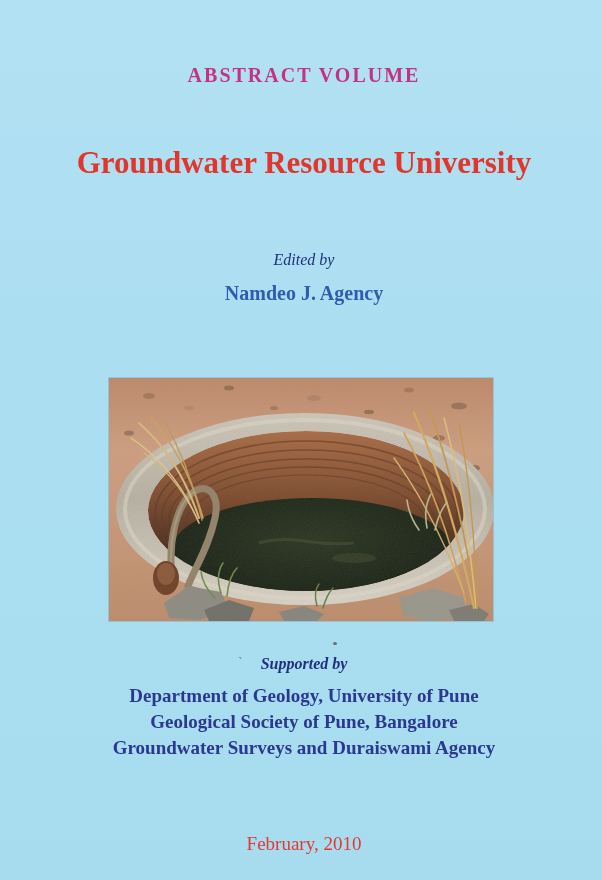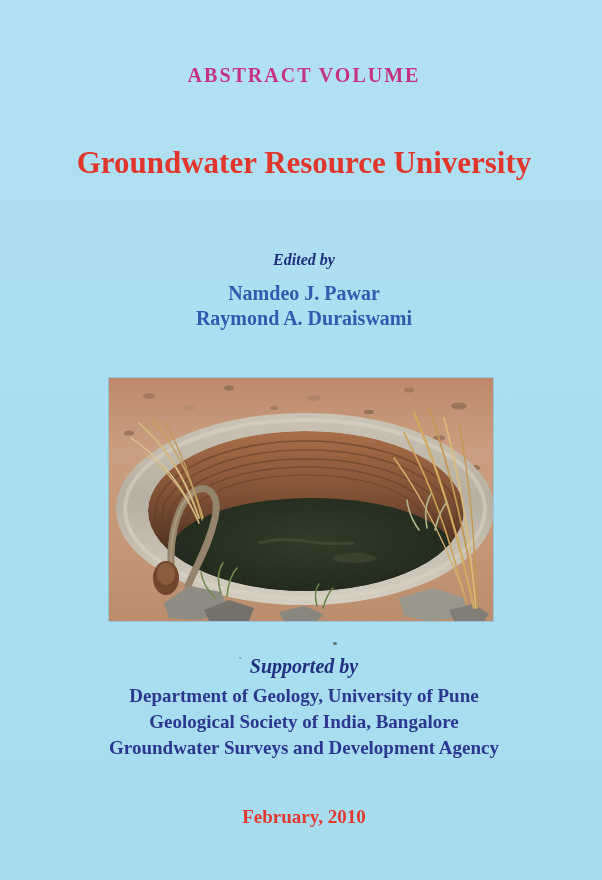--- a/index.html
+++ b/index.html
@@ -5,25 +5,25 @@
   html,body{margin:0;padding:0;background:#888;}
   .page{
     position:relative;width:602px;height:880px;margin:0 auto;overflow:hidden;
     background:linear-gradient(180deg,#b2e1f3 0%,#abdef1 45%,#a7dcef 100%);
     font-family:"Liberation Serif","DejaVu Serif",serif;
   }
   .line{position:absolute;left:0;right:0;text-align:center;white-space:nowrap;margin-left:6px;}
   .series-title{top:64px;font-size:20px;font-weight:bold;letter-spacing:2px;color:#c53380;}
   .conference{top:118px;font-size:17px;font-weight:bold;font-style:italic;color:#e23a30;}
   .main-title{top:141px;font-size:31px;line-height:44px;font-weight:bold;color:#e1362c;white-space:normal;}
-  .edited-by{top:251px;font-size:16px;font-weight:bold;font-style:italic;color:#1f2f7d;}
+  .edited-by{top:251px;font-size:16px;font-weight:normal;font-style:italic;color:#1f2f7d;}
   .editors{top:281px;font-size:20px;line-height:25px;font-weight:bold;color:#2f5cae;white-space:normal;}
-  .supported-by{top:655px;font-size:20px;font-weight:bold;font-style:italic;color:#202f80;}
+  .supported-by{top:655px;font-size:16px;font-weight:bold;font-style:italic;color:#202f80;}
   .supporters{top:683px;font-size:19px;line-height:26px;font-weight:bold;color:#2b3790;white-space:normal;}
-  .date{top:806px;font-size:19px;font-weight:bold;color:#e23a30;}
+  .date{top:833px;font-size:19px;font-weight:normal;color:#e23a30;}
   .photo{
     position:absolute;left:109px;top:378px;width:384px;height:243px;
     box-shadow:0 0 0 1px rgba(90,120,130,.25);
   }
   .artifact-dot{position:absolute;left:333px;top:642px;width:4px;height:3px;border-radius:50%;
     background:#4a4a46;opacity:.75;}
   .artifact-tick{position:absolute;left:238px;top:655px;font-size:14px;color:#5a6a72;opacity:.8;
     font-family:"Liberation Serif",serif;}
 </style>
 </head>
@@ -34,22 +34,21 @@
   <div class="line series-title">ABSTRACT VOLUME</div>
 
 
   <div class="line main-title">
     <div>Groundwater Resource University</div>
   </div>
 
   <div class="line edited-by">Edited by</div>
 
   <div class="line editors">
-    <div>Namdeo J. Pawar</div>
-    <div>Raymond A. Duraiswami</div>
+    <div>Namdeo J. Agency</div>
   </div>
 
   <div class="photo">
     <svg width="384" height="243" viewBox="0 0 384 243" xmlns="http://www.w3.org/2000/svg">
       <defs>
         <linearGradient id="ground" x1="0" y1="0" x2="0" y2="1">
           <stop offset="0" stop-color="#c08a6c"></stop>
           <stop offset="0.3" stop-color="#cfa183"></stop>
           <stop offset="0.7" stop-color="#c79878"></stop>
           <stop offset="1" stop-color="#bd8e6e"></stop>
@@ -151,19 +150,19 @@
     </svg>
   </div>
 
   <div class="artifact-dot"></div>
   <div class="artifact-tick">`</div>
 
   <div class="line supported-by">Supported by</div>
 
   <div class="line supporters">
     <div>Department of Geology, University of Pune</div>
-    <div>Geological Society of India, Bangalore</div>
-    <div>Groundwater Surveys and Development Agency</div>
+    <div>Geological Society of Pune, Bangalore</div>
+    <div>Groundwater Surveys and Duraiswami Agency</div>
   </div>
 
   <div class="line date">February, 2010</div>
 
 </div>
 
 </body></html>

